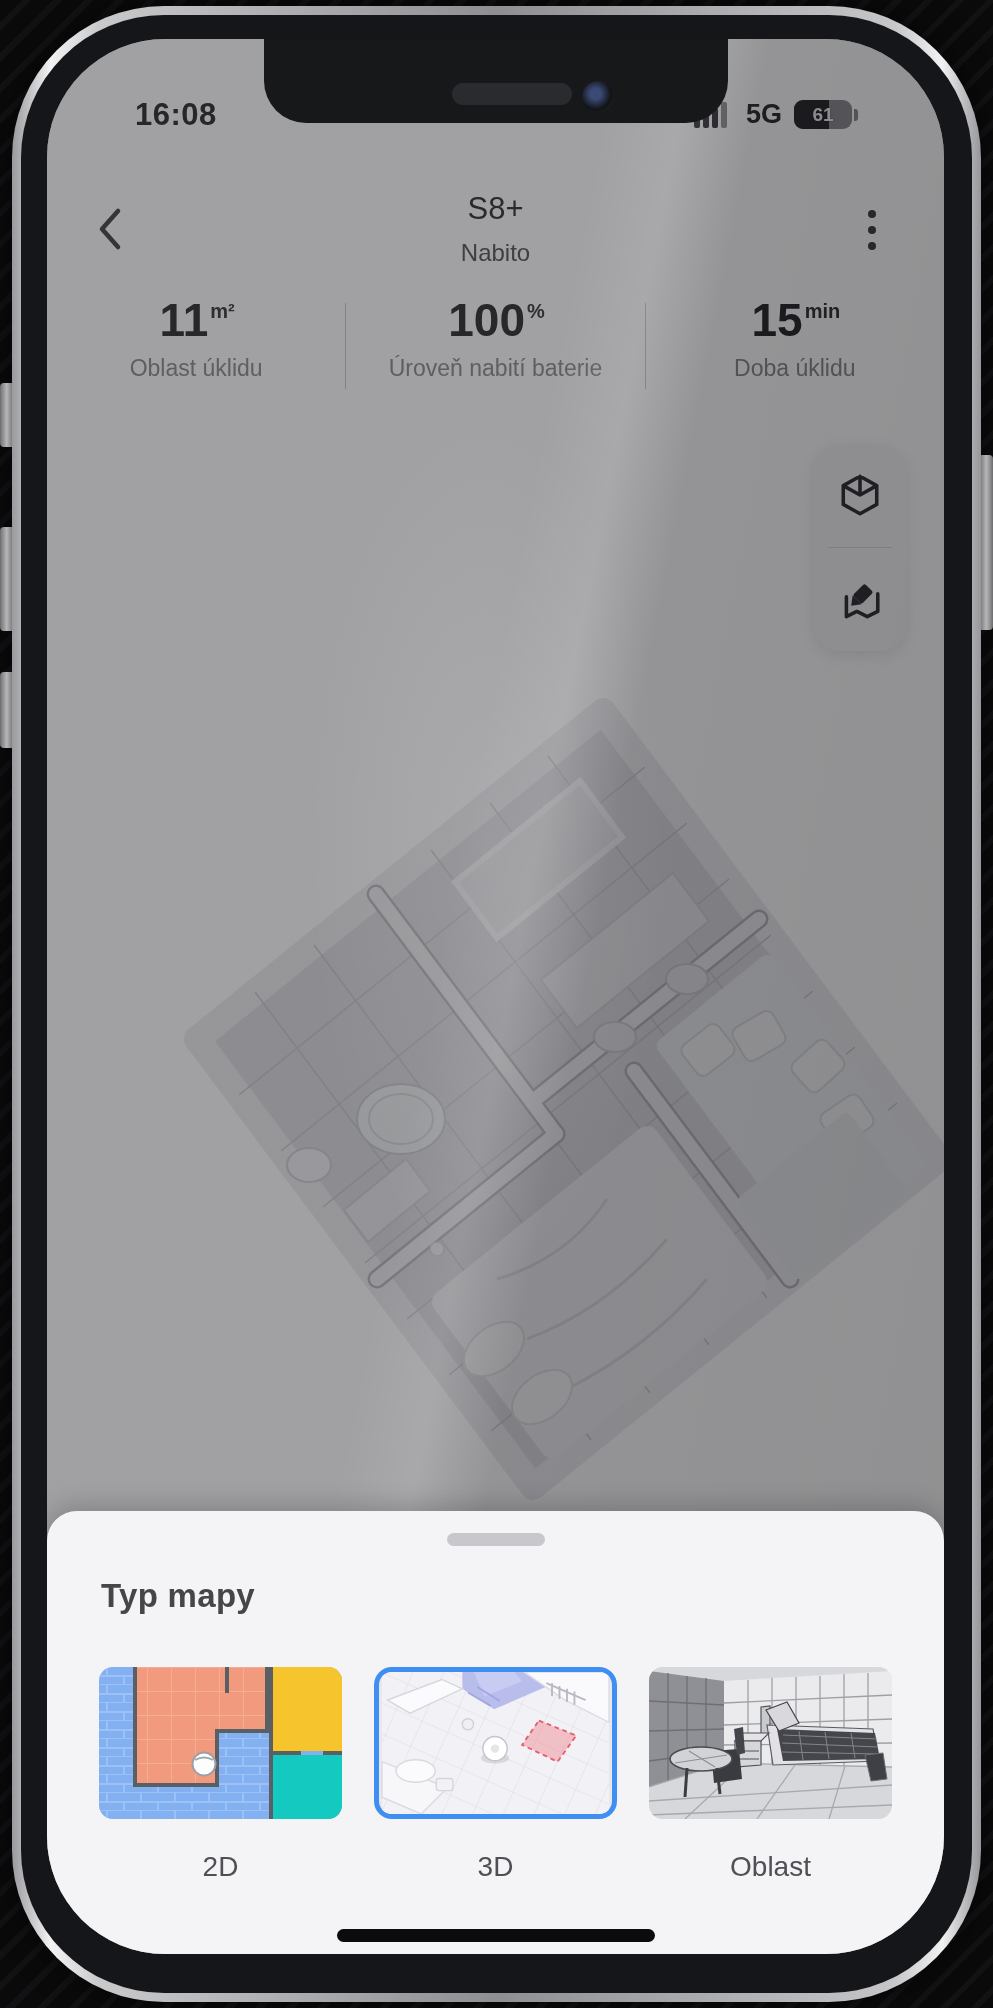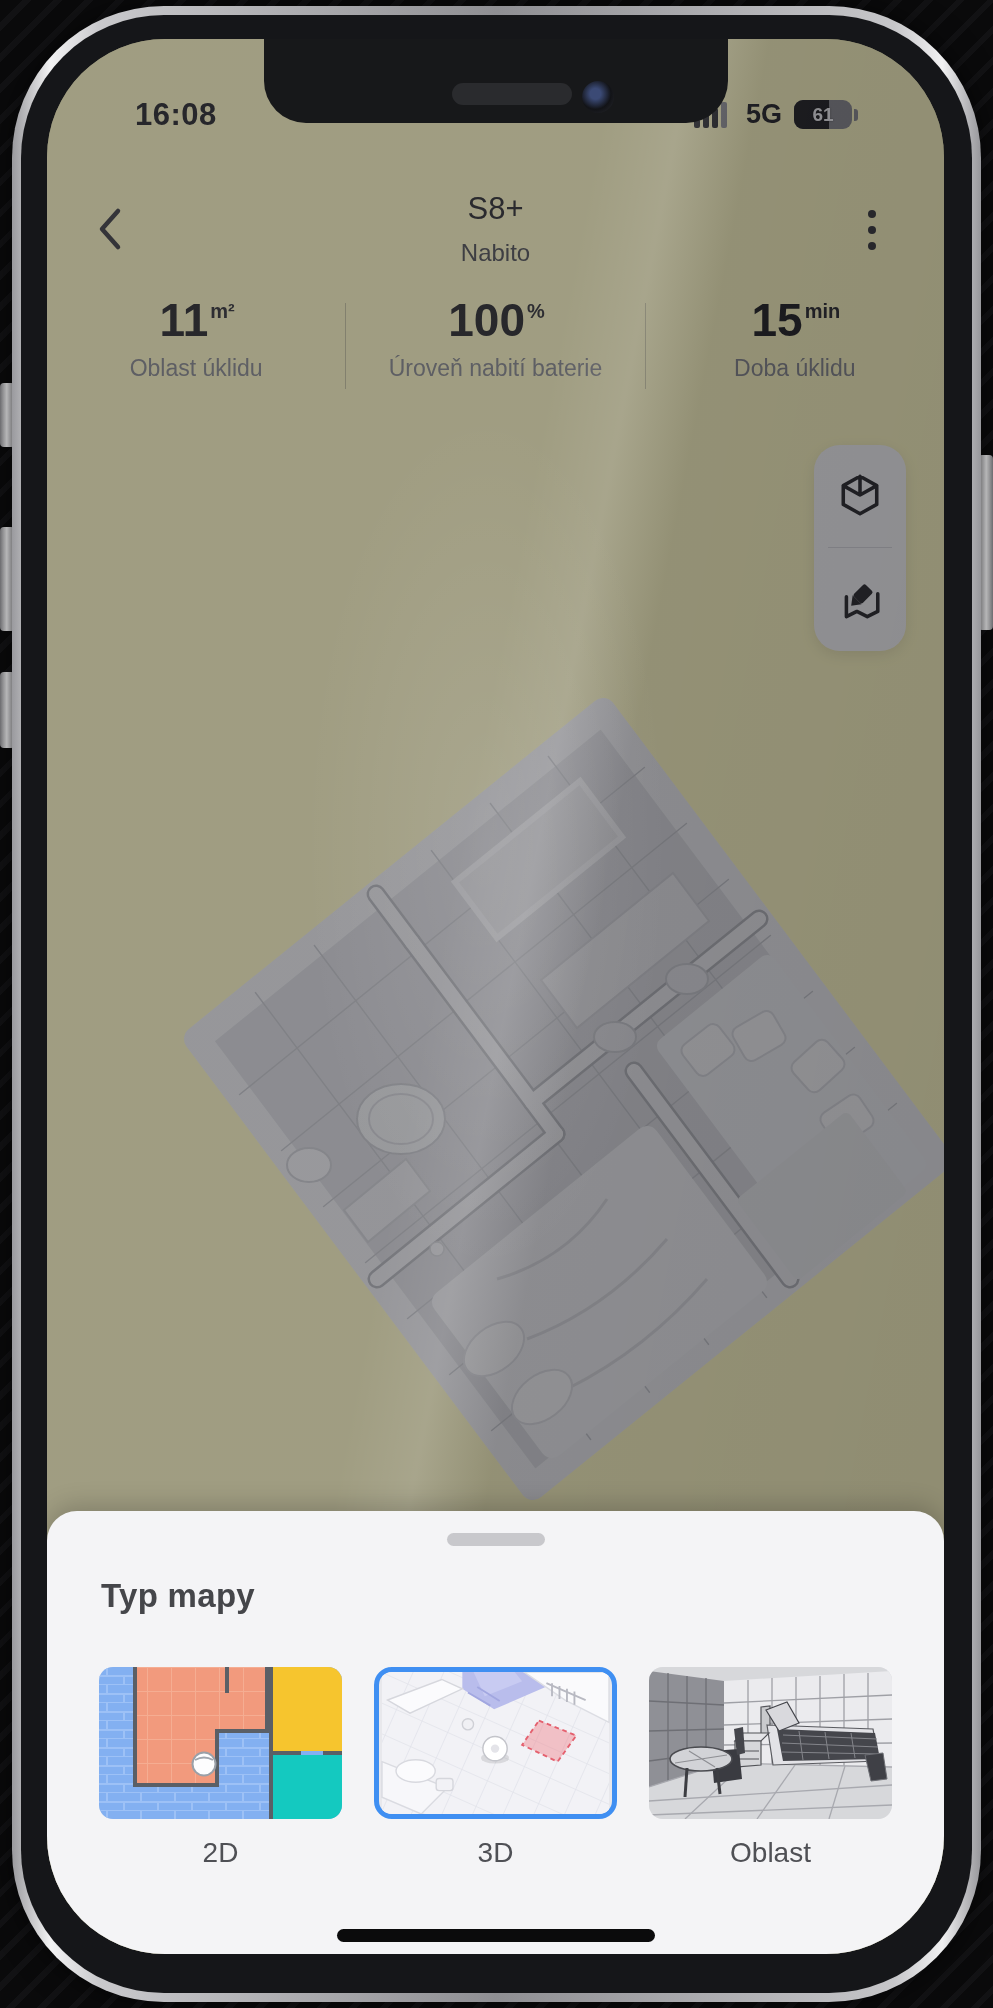--- a/index.html
+++ b/index.html
@@ -19,21 +19,21 @@
   .bezel{
     position:absolute;left:9px;top:9px;right:9px;bottom:9px;
     border-radius:143px;background:#151619;
   }
   .hw-btn{position:absolute;background:linear-gradient(90deg,#7c7c80,#e9e9ea 45%,#9b9b9f);border-radius:4px;}
   .hw-btn.left{left:0;width:15px;}
   .hw-btn.right{right:0;width:15px;background:linear-gradient(90deg,#9b9b9f,#e9e9ea 55%,#7c7c80);}
   
   .screen{
     position:absolute;left:26px;top:24px;right:28px;bottom:39px;
-    border-radius:118px;overflow:hidden;background:#fef9c3;
+    border-radius:118px;overflow:hidden;background:#ffffff;
   }
   .app{position:absolute;inset:0;z-index:1;}
   
   .statusbar{position:absolute;left:0;top:0;right:0;height:120px;}
   .time{position:absolute;left:88px;top:58px;font-size:31px;font-weight:600;color:#222226;letter-spacing:.5px;}
   .status-right{position:absolute;right:86px;top:60px;display:flex;align-items:center;gap:12px;}
   .net-label{font-size:27px;font-weight:600;color:#27272b;}
   .battery{position:relative;width:58px;height:29px;border-radius:9px;overflow:hidden;background:#8b8b90;}
   .battery-fill{position:absolute;left:0;top:0;bottom:0;width:61%;background:#232327;}
   .battery-num{position:absolute;inset:0;display:flex;align-items:center;justify-content:center;
@@ -80,21 +80,21 @@
   .cards{position:absolute;left:0;right:0;top:156px;display:flex;justify-content:space-between;padding:0 52px;}
   .card-cell{width:243px;}
   .thumb{
     width:243px;height:152px;border-radius:14px;overflow:hidden;background:#e8e8ec;position:relative;
   }
   .card-cell.selected .thumb{
     border:5px solid #3f8ff2;border-radius:18px;width:243px;height:152px;
   }
   .thumb svg{position:absolute;inset:0;width:100%;height:100%;}
   .card-cell.selected .thumb svg{width:233px;height:142px;}
-  .card-label{margin-top:18px;text-align:center;font-size:28px;color:#4f5055;}
+  .card-label{margin-top:32px;text-align:center;font-size:28px;color:#4f5055;}
   .home-indicator{position:absolute;left:50%;bottom:12px;width:318px;height:13px;margin-left:-159px;border-radius:7px;background:#0b0b0c;z-index:5;}
   
   .notch{
     position:absolute;left:50%;top:0;width:464px;height:84px;margin-left:-232px;z-index:6;
     background:#17181a;border-radius:0 0 42px 42px;
   }
   .speaker{position:absolute;left:188px;top:44px;width:120px;height:22px;border-radius:11px;background:#2a2b2e;}
   .camera{position:absolute;left:318px;top:42px;width:32px;height:32px;border-radius:50%;
     background:radial-gradient(circle at 42% 40%, #3b4a75 0 20%, #121317 58%, #2a2b30);}
 </style>

